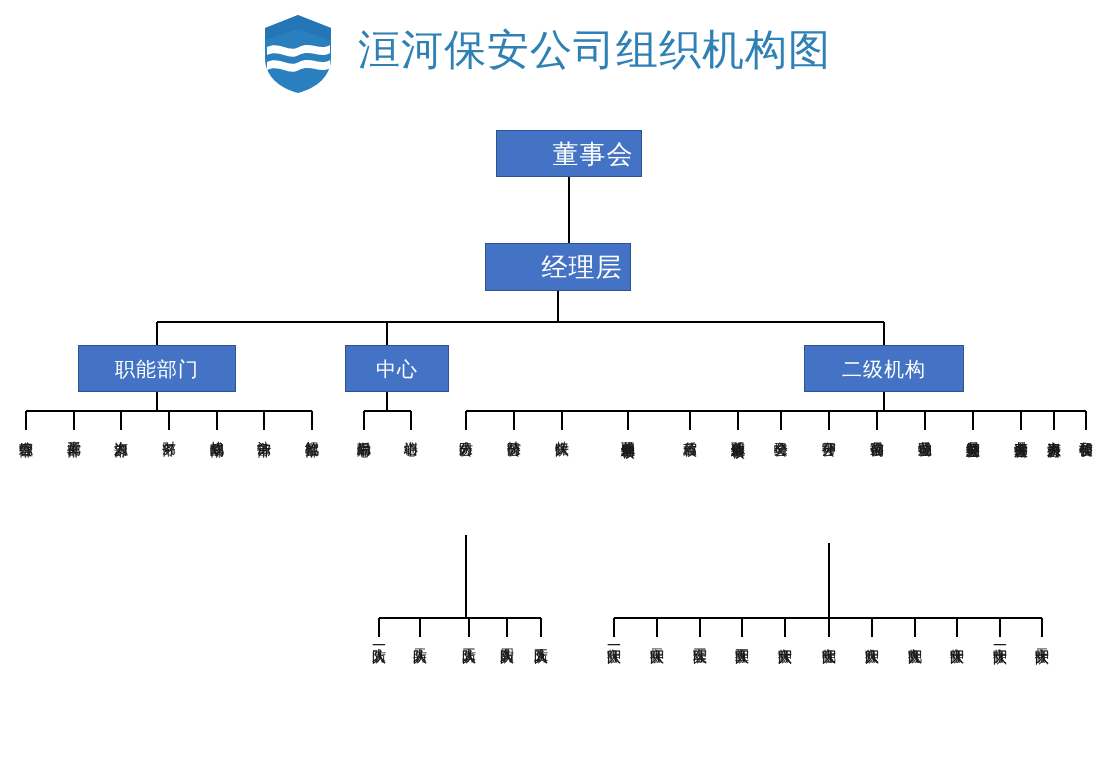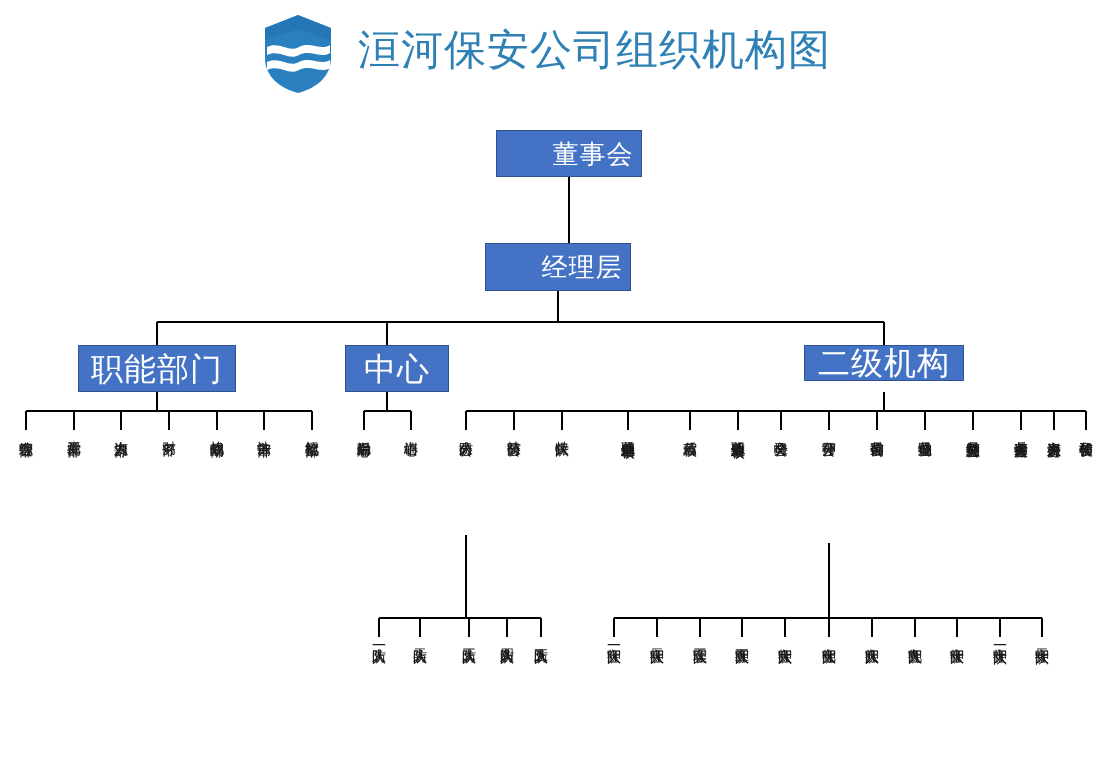--- a/index.html
+++ b/index.html
@@ -65,21 +65,21 @@
     color: #ffffff;
     display: flex;
     align-items: center;
     justify-content: center;
     font-family: "DejaVu Sans", "Liberation Sans", sans-serif;
     font-size: 26px;
     line-height: 1;
     letter-spacing: 1px;
     white-space: nowrap;
   }
-  .node-box.lvl3 { font-size: 32px; }
+  .node-box.lvl3 { font-size: 20px; }
 
   
   .leaf {
     position: absolute;
     writing-mode: vertical-rl;
     text-orientation: upright;
     font-family: "DejaVu Sans", "Liberation Sans", sans-serif;
     font-size: 14px;
     line-height: 1.08;
     letter-spacing: 0.5px;
@@ -172,21 +172,21 @@
       <line x1="1042" y1="618" x2="1042" y2="637"></line>
     </g>
   </svg>
 
   <div class="node-box" style="left:496px; top:130px; width:146px; height:47px;padding-left:48px;">董事会</div>
 
   <div class="node-box" style="left:485px; top:243px; width:146px; height:48px;padding-left:48px;">经理层</div>
 
   <div class="node-box lvl3" style="left:78px; top:345px; width:158px; height:47px;">职能部门</div>
   <div class="node-box lvl3" style="left:345px; top:345px; width:104px; height:47px;">中心</div>
-  <div class="node-box lvl3" style="left:804px; top:345px; width:160px; height:36px;text-align:right;">二级机构</div>
+  <div class="node-box lvl3" style="left:804px; top:345px; width:160px; height:47px;text-align:right;">二级机构</div>
 
   <div class="leaf" style="left:26px; top:430px;">综合管理部</div>
   <div class="leaf" style="left:74px; top:430px;">党群工作部</div>
   <div class="leaf" style="left:121px; top:430px;">人力资源部</div>
   <div class="leaf" style="left:169px; top:430px;">财务部</div>
   <div class="leaf" style="left:217px; top:430px;">战略规划部</div>
   <div class="leaf" style="left:264px; top:430px;">法务审计部</div>
   <div class="leaf" style="left:312px; top:430px;">纪检监察部</div>
 
   <div class="leaf" style="left:364px; top:430px;">后勤保障中心</div>

